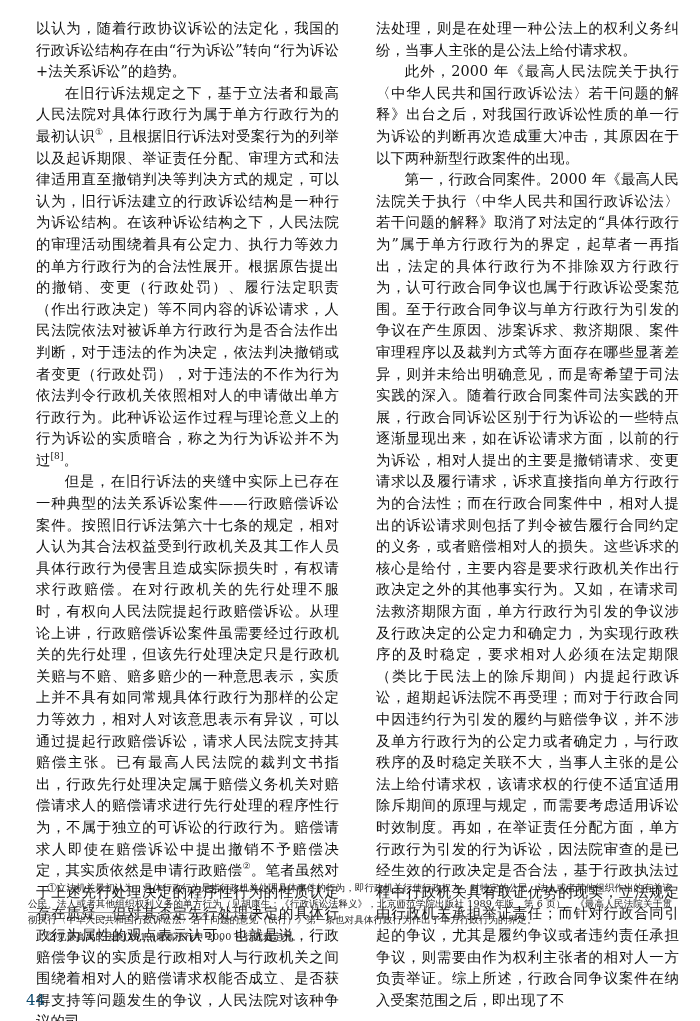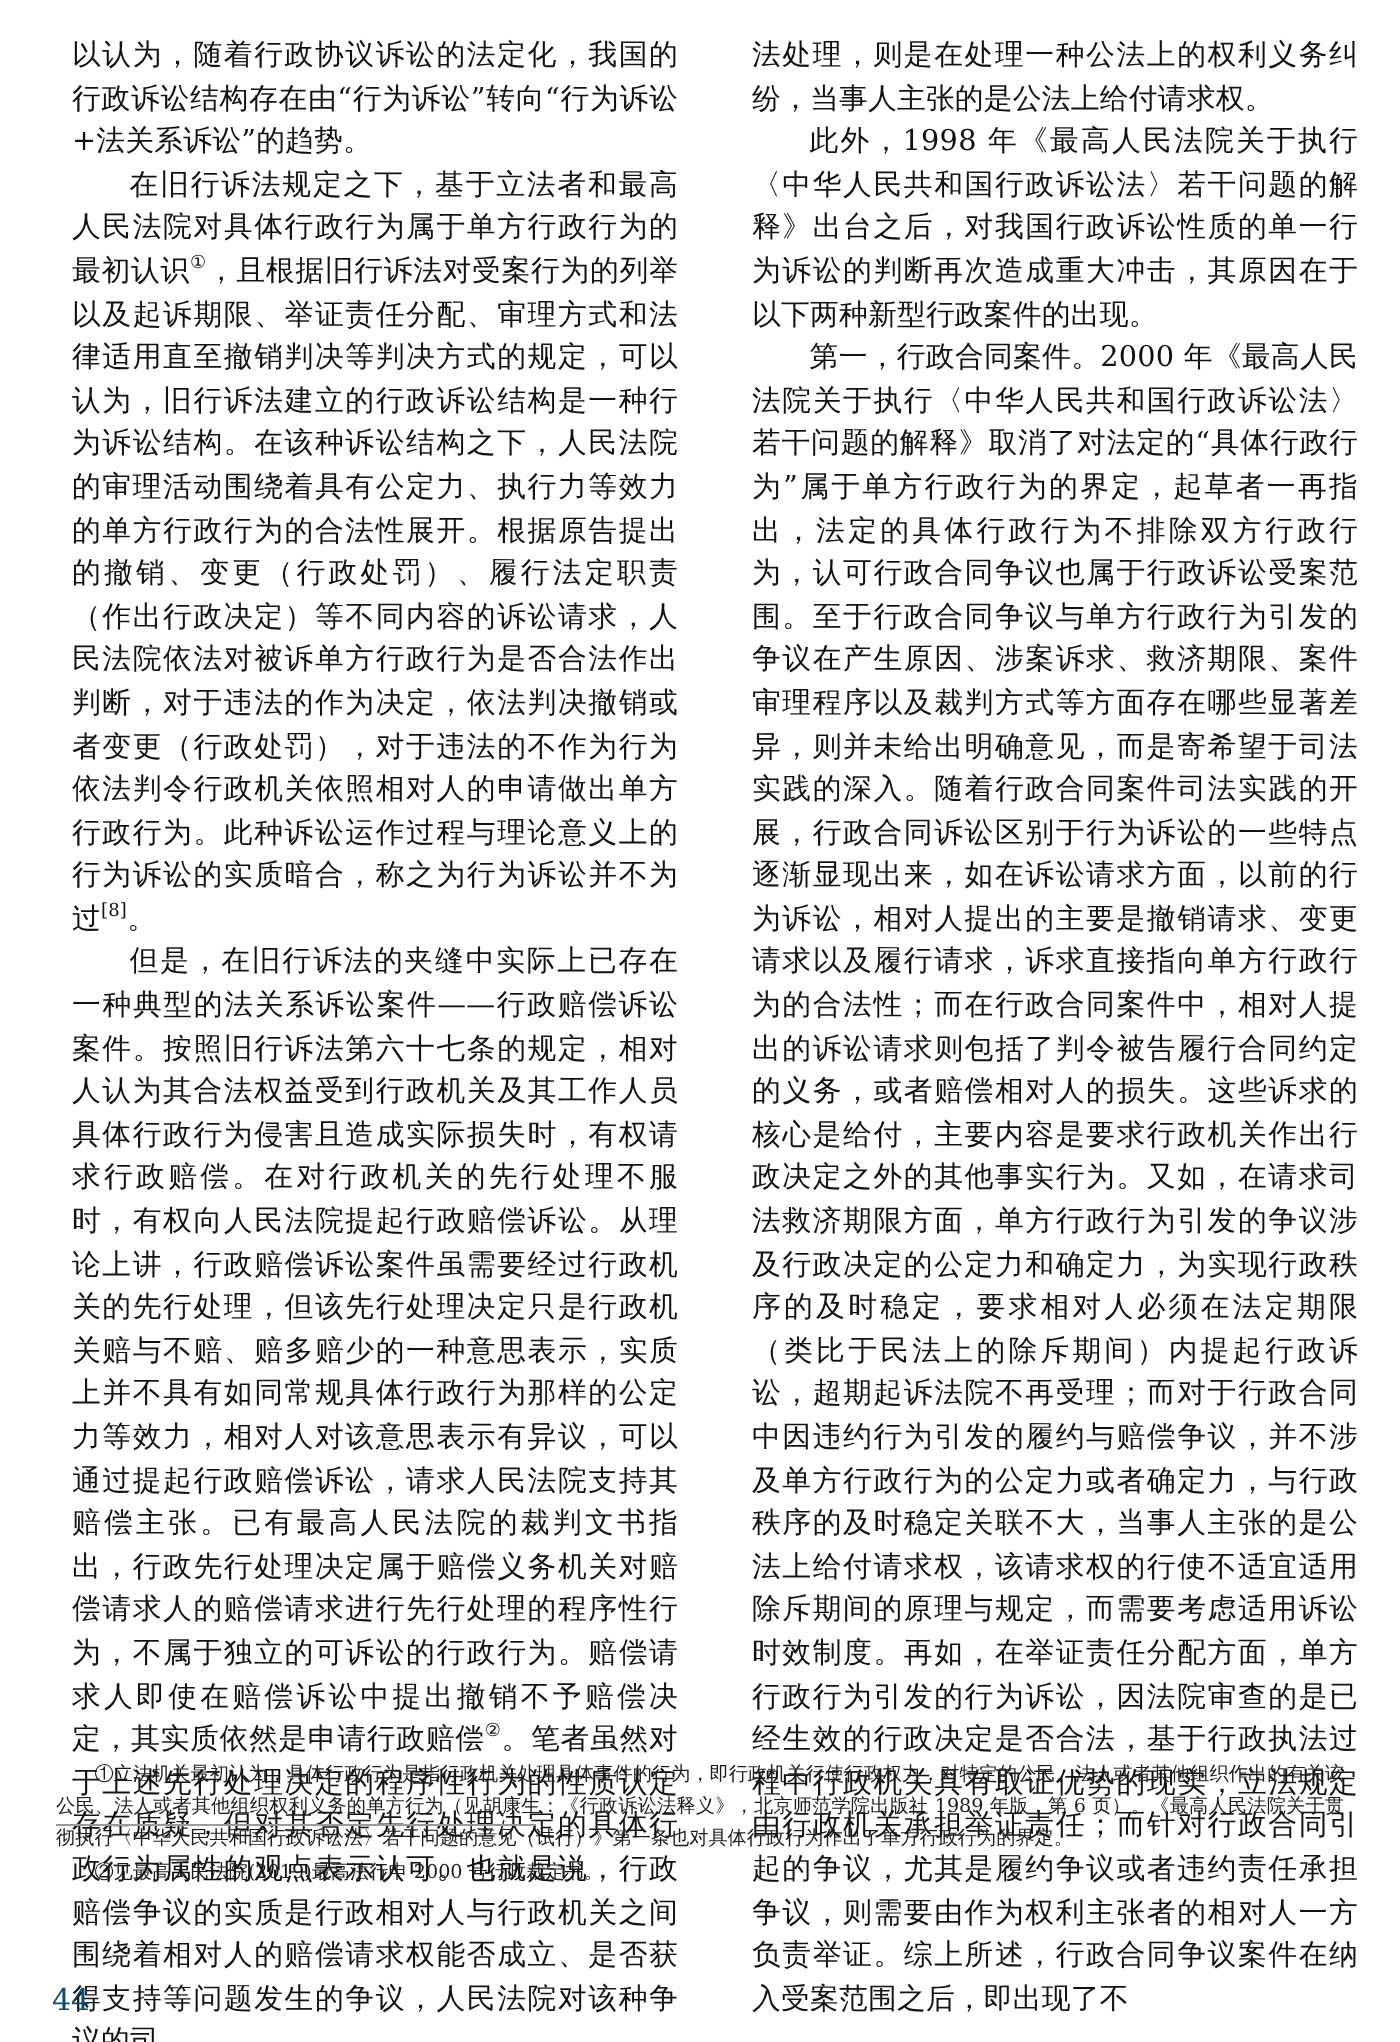--- a/index.html
+++ b/index.html
@@ -97,21 +97,21 @@
     <div class="col">
       <p class="body cont">以认为，随着行政协议诉讼的法定化，我国的行政诉讼结构存在由“行为诉讼”转向“行为诉讼+法关系诉讼”的趋势。</p>
 
       <p class="body"><span>在旧行诉法规定之下，基于立法者和最高人民法院对具体行政行为属于单方行政行为的最初认识</span><sup class="ref">①</sup><span>，且根据旧行诉法对受案行为的列举以及起诉期限、举证责任分配、审理方式和法律适用直至撤销判决等判决方式的规定，可以认为，旧行诉法建立的行政诉讼结构是一种行为诉讼结构。在该种诉讼结构之下，人民法院的审理活动围绕着具有公定力、执行力等效力的单方行政行为的合法性展开。根据原告提出的撤销、变更（行政处罚）、履行法定职责（作出行政决定）等不同内容的诉讼请求，人民法院依法对被诉单方行政行为是否合法作出判断，对于违法的作为决定，依法判决撤销或者变更（行政处罚），对于违法的不作为行为依法判令行政机关依照相对人的申请做出单方行政行为。此种诉讼运作过程与理论意义上的行为诉讼的实质暗合，称之为行为诉讼并不为过</span><sup class="ref">[8]</sup><span>。</span></p>
 
       <p class="body"><span>但是，在旧行诉法的夹缝中实际上已存在一种典型的法关系诉讼案件——行政赔偿诉讼案件。按照旧行诉法第六十七条的规定，相对人认为其合法权益受到行政机关及其工作人员具体行政行为侵害且造成实际损失时，有权请求行政赔偿。在对行政机关的先行处理不服时，有权向人民法院提起行政赔偿诉讼。从理论上讲，行政赔偿诉讼案件虽需要经过行政机关的先行处理，但该先行处理决定只是行政机关赔与不赔、赔多赔少的一种意思表示，实质上并不具有如同常规具体行政行为那样的公定力等效力，相对人对该意思表示有异议，可以通过提起行政赔偿诉讼，请求人民法院支持其赔偿主张。已有最高人民法院的裁判文书指出，行政先行处理决定属于赔偿义务机关对赔偿请求人的赔偿请求进行先行处理的程序性行为，不属于独立的可诉讼的行政行为。赔偿请求人即使在赔偿诉讼中提出撤销不予赔偿决定，其实质依然是申请行政赔偿</span><sup class="ref">②</sup><span>。笔者虽然对于上述先行处理决定的程序性行为的性质认定存在质疑，但对其否定先行处理决定的具体行政行为属性的观点表示认可。也就是说，行政赔偿争议的实质是行政相对人与行政机关之间围绕着相对人的赔偿请求权能否成立、是否获得支持等问题发生的争议，人民法院对该种争议的司</span></p>
     </div>
 
     <div class="col">
       <p class="body cont">法处理，则是在处理一种公法上的权利义务纠纷，当事人主张的是公法上给付请求权。</p>
-      <p class="body">此外，1998 年《最高人民法院关于执行〈中华人民共和国行政诉讼法〉若干问题的解释》出台之后，对我国行政诉讼性质的单一行为诉讼的判断再次造成重大冲击，其原因在于以下两种新型行政案件的出现。</p>
+      <p class="body">此外，2000 年《最高人民法院关于执行〈中华人民共和国行政诉讼法〉若干问题的解释》出台之后，对我国行政诉讼性质的单一行为诉讼的判断再次造成重大冲击，其原因在于以下两种新型行政案件的出现。</p>
       <p class="body">第一，行政合同案件。2000 年《最高人民法院关于执行〈中华人民共和国行政诉讼法〉若干问题的解释》取消了对法定的“具体行政行为”属于单方行政行为的界定，起草者一再指出，法定的具体行政行为不排除双方行政行为，认可行政合同争议也属于行政诉讼受案范围。至于行政合同争议与单方行政行为引发的争议在产生原因、涉案诉求、救济期限、案件审理程序以及裁判方式等方面存在哪些显著差异，则并未给出明确意见，而是寄希望于司法实践的深入。随着行政合同案件司法实践的开展，行政合同诉讼区别于行为诉讼的一些特点逐渐显现出来，如在诉讼请求方面，以前的行为诉讼，相对人提出的主要是撤销请求、变更请求以及履行请求，诉求直接指向单方行政行为的合法性；而在行政合同案件中，相对人提出的诉讼请求则包括了判令被告履行合同约定的义务，或者赔偿相对人的损失。这些诉求的核心是给付，主要内容是要求行政机关作出行政决定之外的其他事实行为。又如，在请求司法救济期限方面，单方行政行为引发的争议涉及行政决定的公定力和确定力，为实现行政秩序的及时稳定，要求相对人必须在法定期限（类比于民法上的除斥期间）内提起行政诉讼，超期起诉法院不再受理；而对于行政合同中因违约行为引发的履约与赔偿争议，并不涉及单方行政行为的公定力或者确定力，与行政秩序的及时稳定关联不大，当事人主张的是公法上给付请求权，该请求权的行使不适宜适用除斥期间的原理与规定，而需要考虑适用诉讼时效制度。再如，在举证责任分配方面，单方行政行为引发的行为诉讼，因法院审查的是已经生效的行政决定是否合法，基于行政执法过程中行政机关具有取证优势的现实，立法规定由行政机关承担举证责任；而针对行政合同引起的争议，尤其是履约争议或者违约责任承担争议，则需要由作为权利主张者的相对人一方负责举证。综上所述，行政合同争议案件在纳入受案范围之后，即出现了不</p>
     </div>
 
   </div>
 
   <div class="fn-rule"></div>
 
   <div class="footnotes">
     <p class="fn"><span>①</span><span>立法机关最初认为，具体行政行为是指行政机关处理具体事件的行为，即行政机关行使行政权力，对特定的公民、法人或者其他组织作出的有关该公民、法人或者其他组织权利义务的单方行为（见胡康生：《行政诉讼法释义》，北京师范学院出版社 1989 年版，第 6 页）。《最高人民法院关于贯彻执行〈中华人民共和国行政诉讼法〉若干问题的意见（试行）》第一条也对具体行政行为作出了单方行政行为的界定。</span></p>
     <p class="fn"><span>②</span><span>见最高人民法院(2019)最高法行申 2000 号行政裁定书。</span></p>

